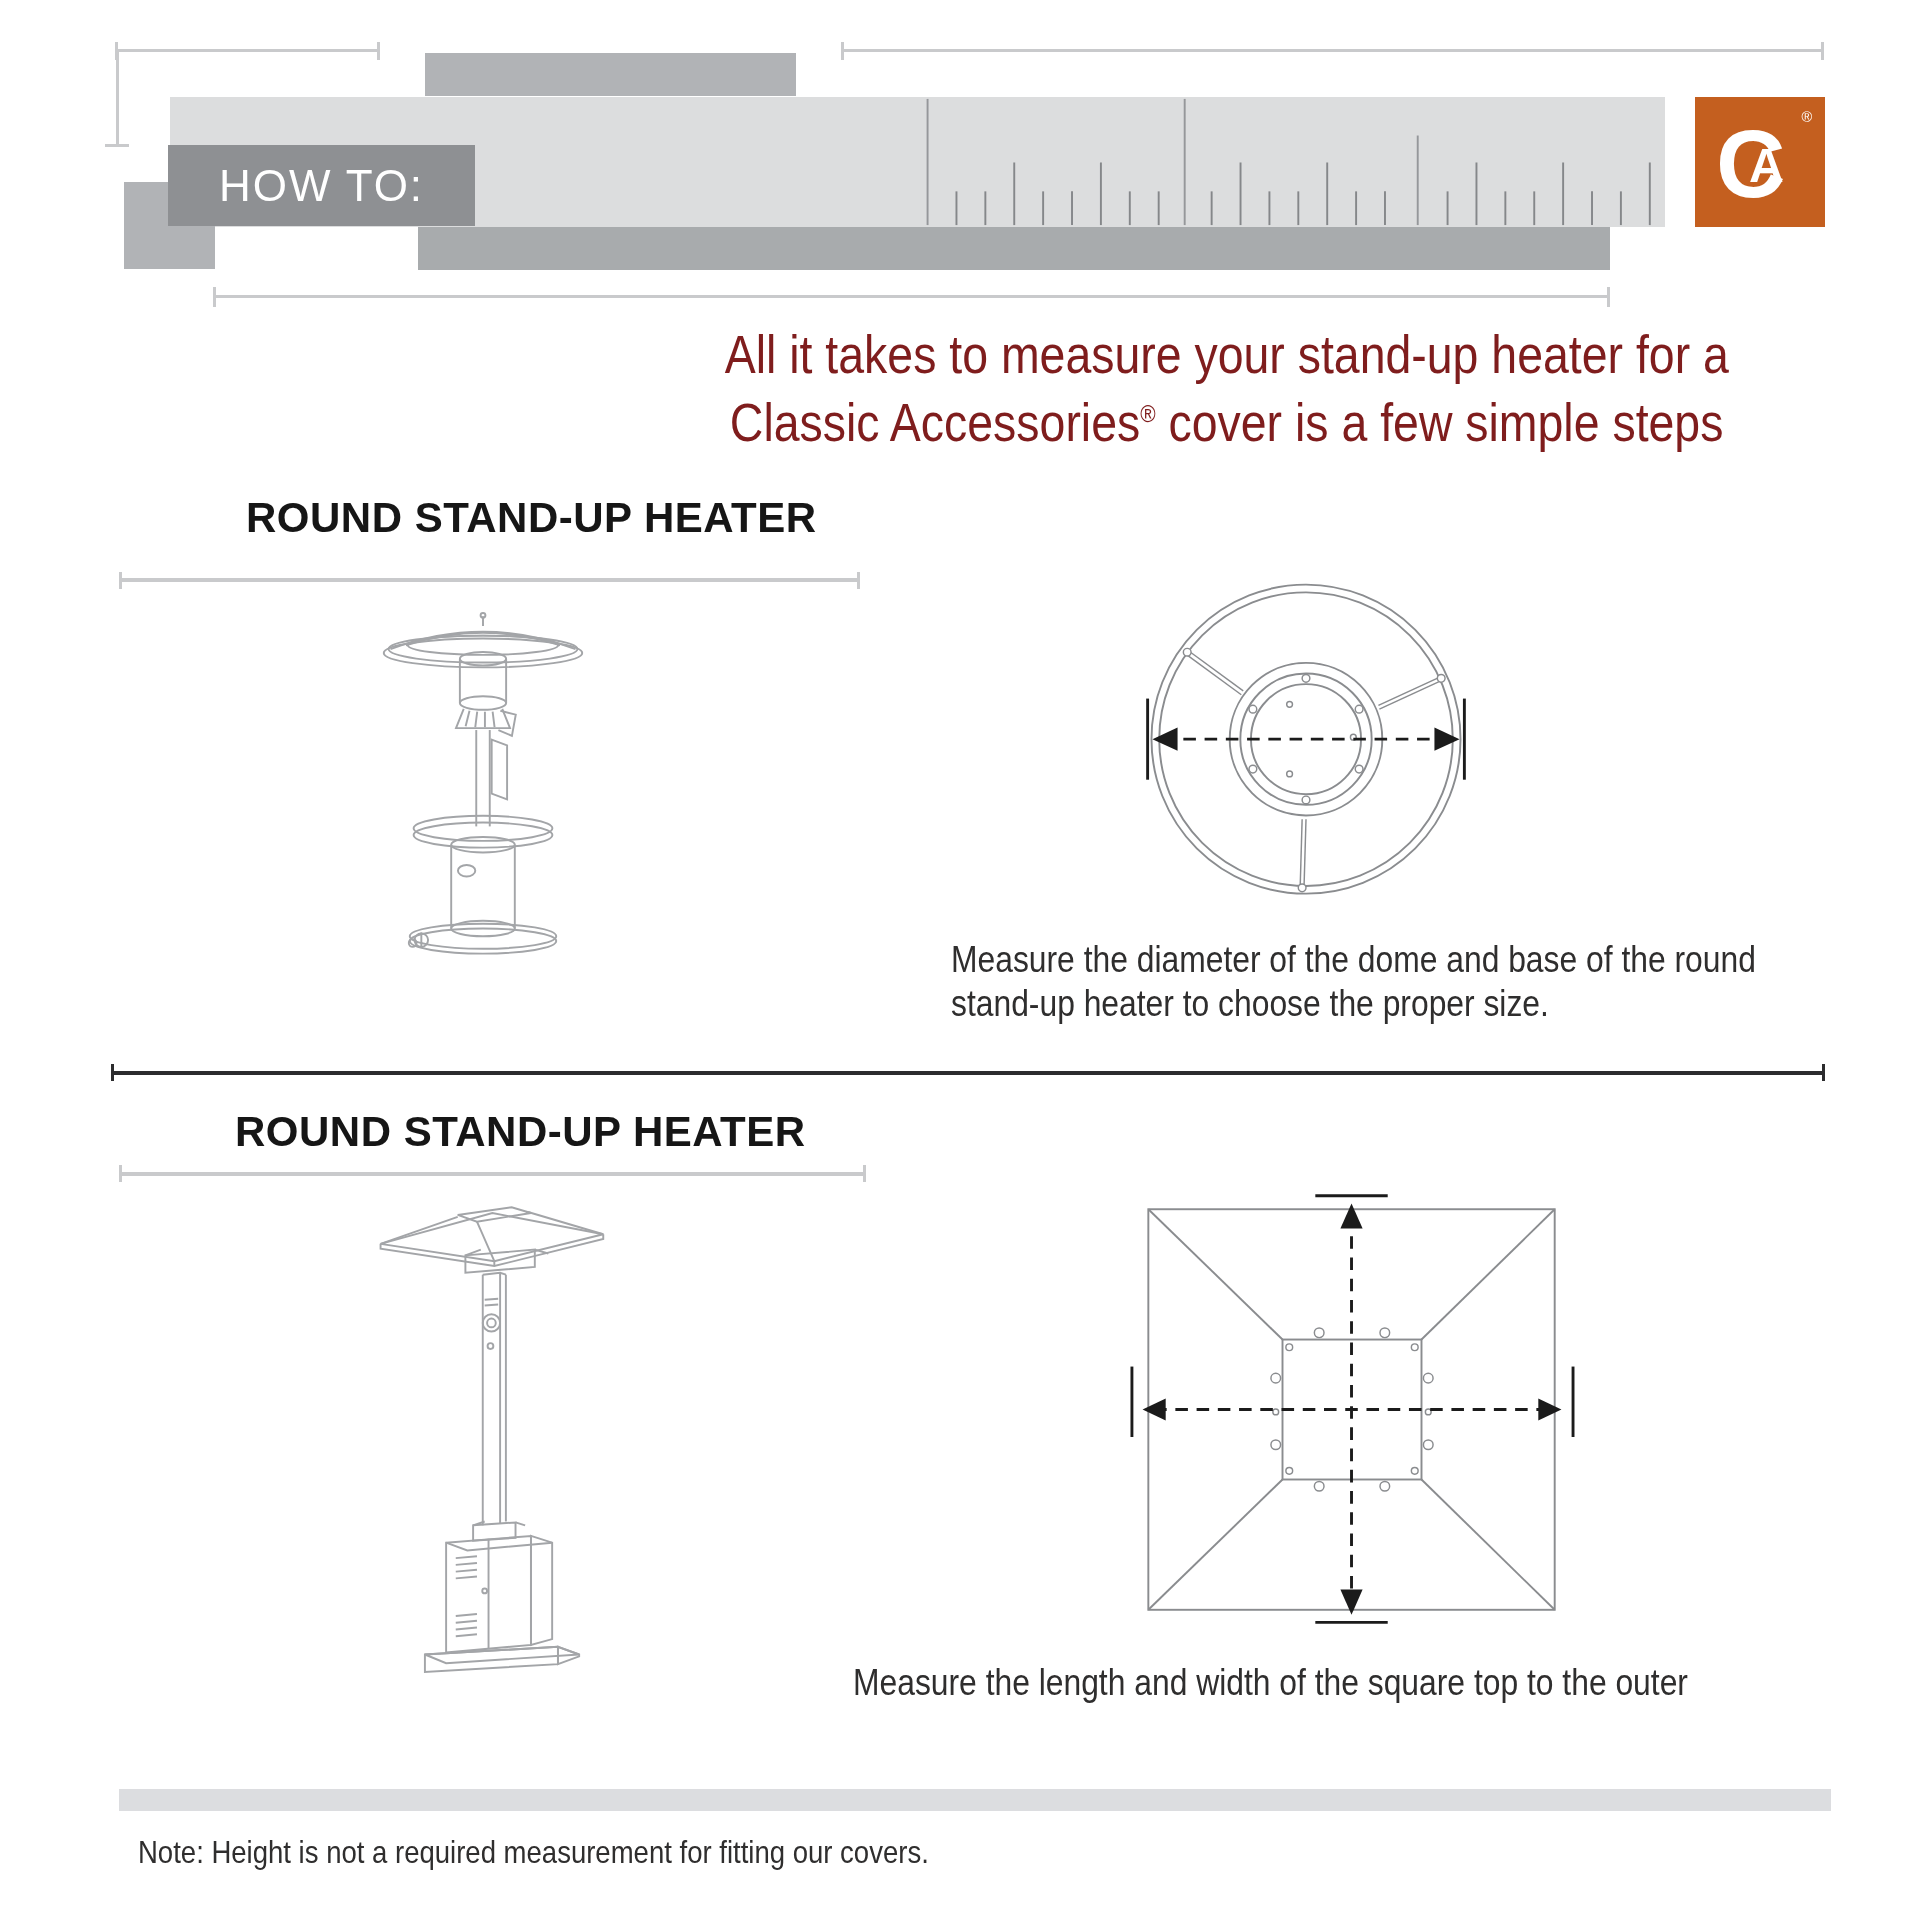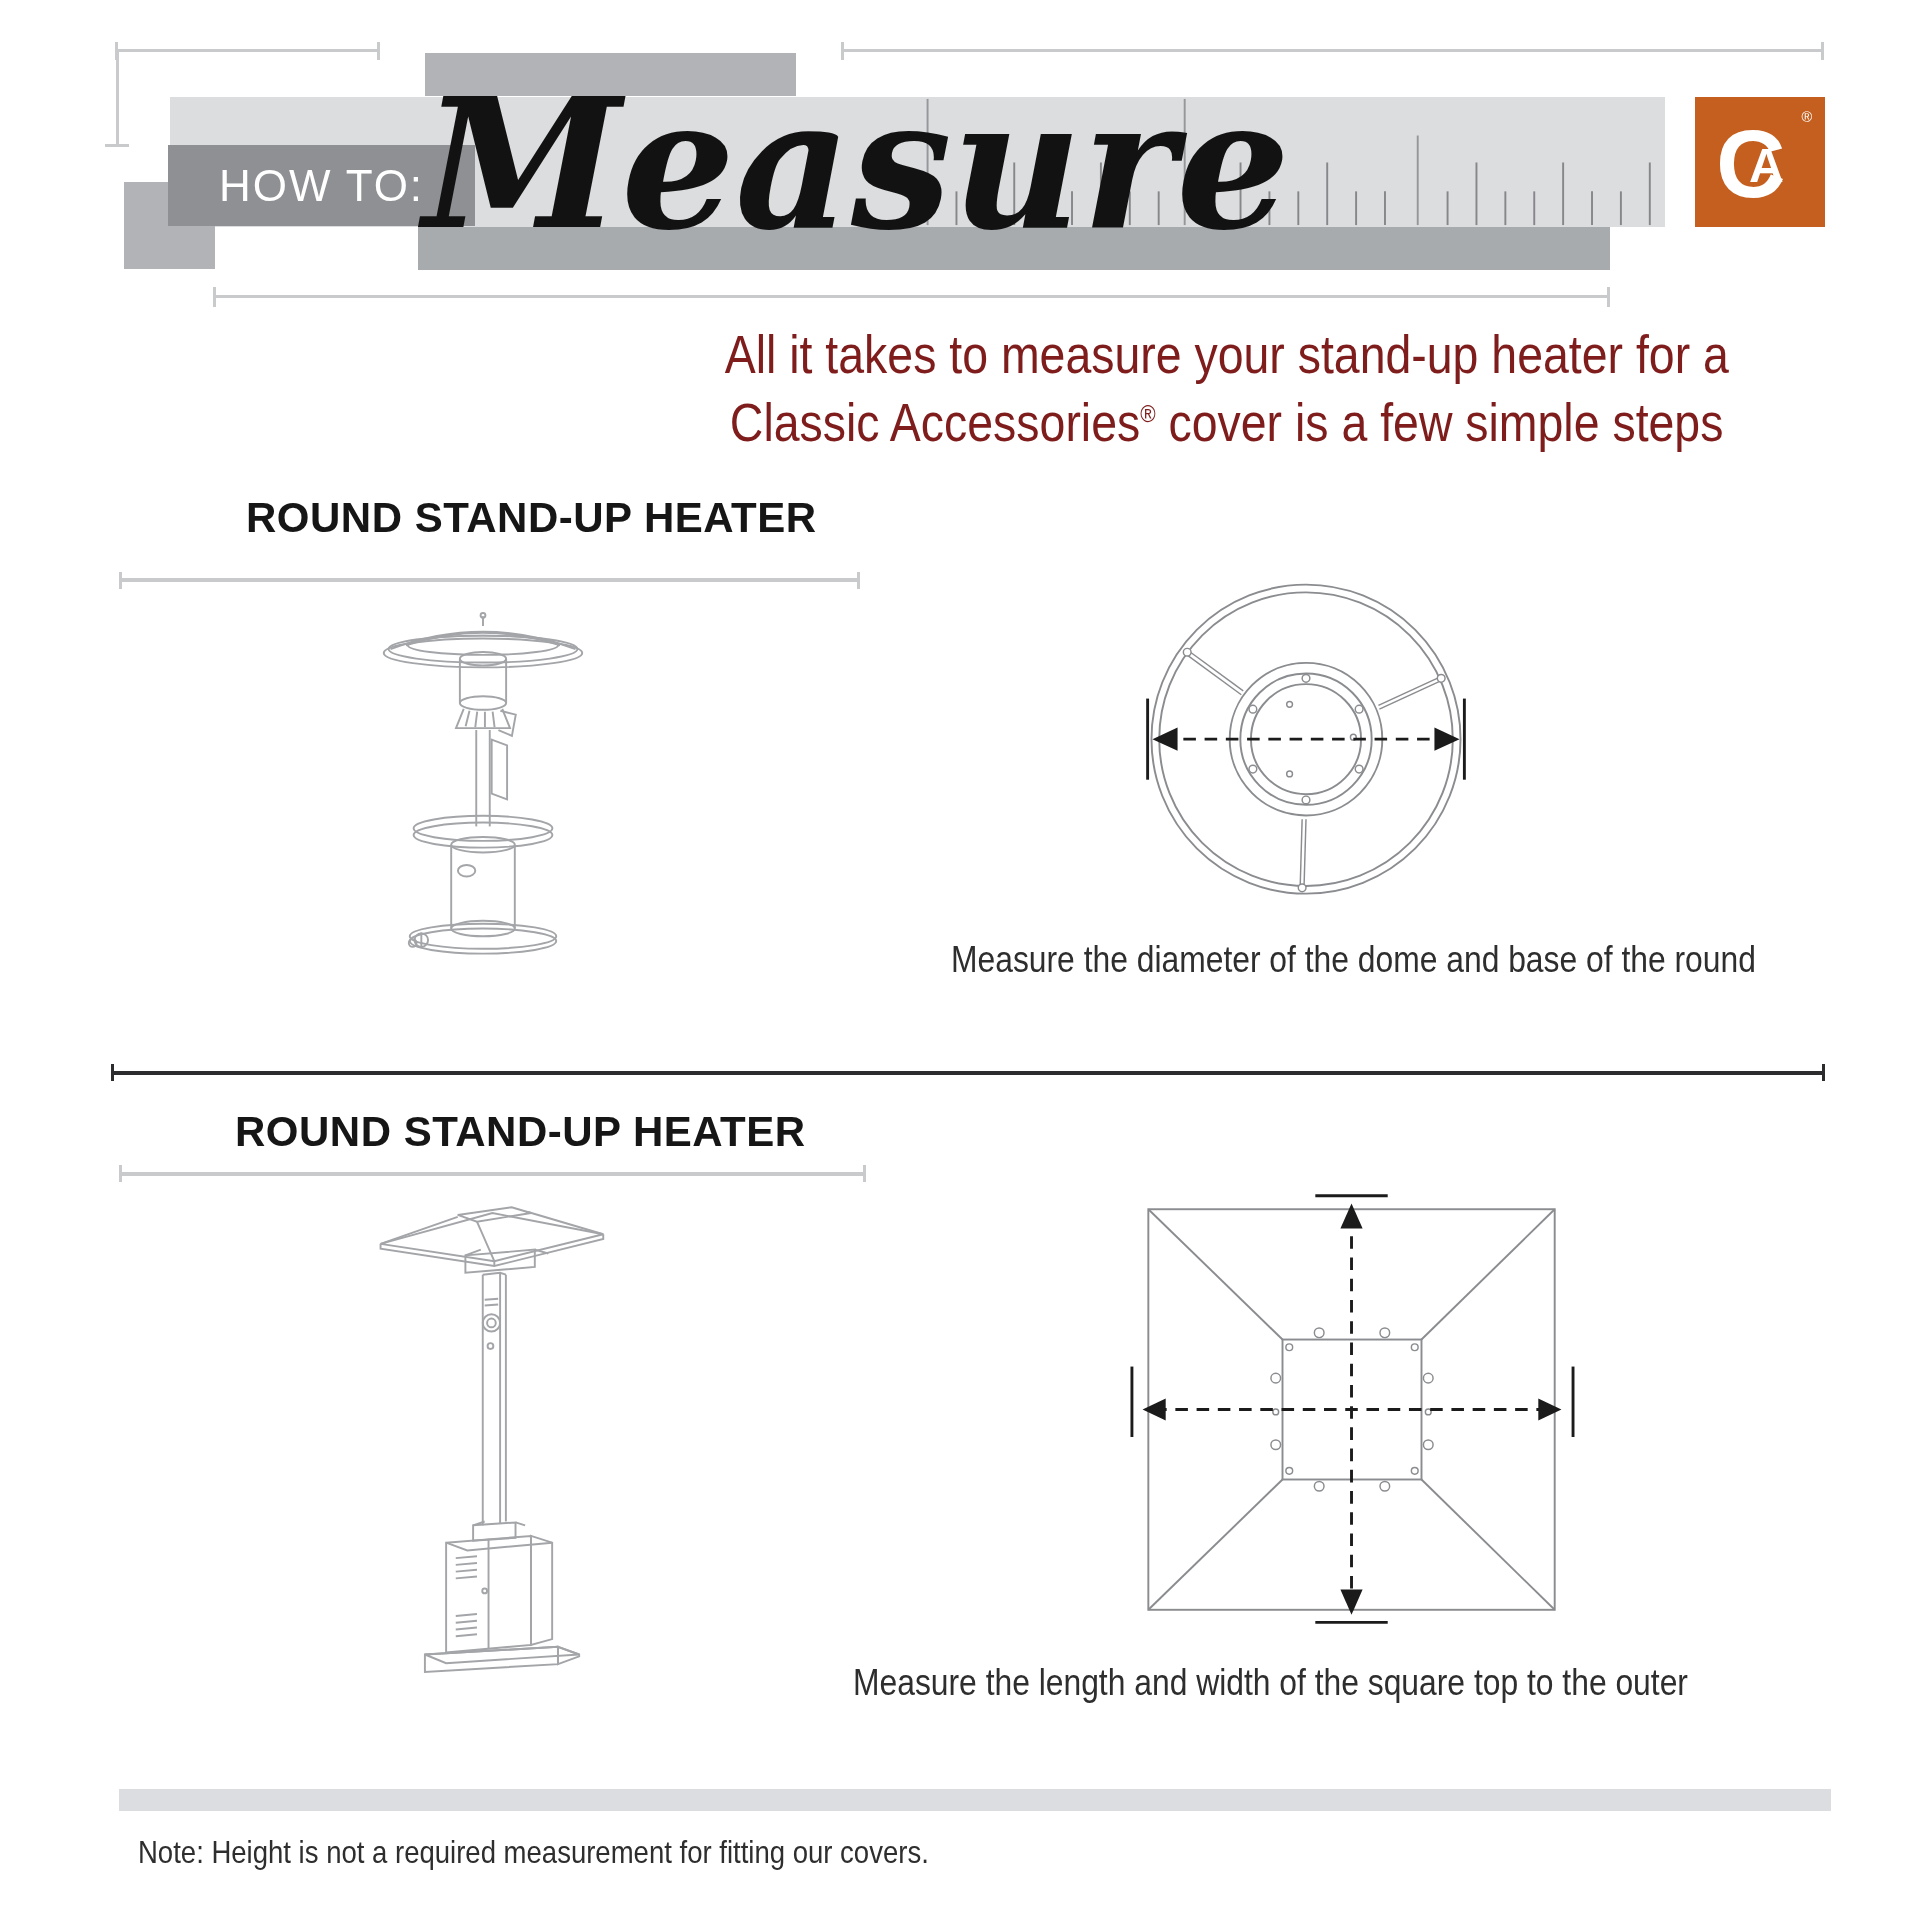--- a/index.html
+++ b/index.html
@@ -72,23 +72,20 @@
         <line x1="700" y1="98" x2="700" y2="133"></line>
           <line x1="730" y1="98" x2="730" y2="133"></line>
         <line x1="760" y1="68" x2="760" y2="133"></line>
       </g>
     </svg>
 
     <div class="abs" style="left:168px;top:145px;width:307px;height:81px;background:#8e9093;">
       <div class="kicker">HOW TO:</div>
     </div>
 
-    <div class="abs" style="left:423px;top:75px;">
-      <span class="script">Measure</span>
-    </div>
 
     <div class="abs" style="left:1695px;top:97px;width:130px;height:130px;background:#c45f1f;">
       <svg width="130" height="130" viewBox="0 0 135 135">
         <text x="58" y="104" font-family="Liberation Sans,sans-serif" font-size="100" font-weight="bold" text-anchor="middle" fill="#ffffff">C</text>
         <text x="74" y="88" font-family="Liberation Sans,sans-serif" font-size="50" font-weight="bold" text-anchor="middle" fill="#ffffff">A</text>
         <text x="116" y="26" font-family="Liberation Sans,sans-serif" font-size="15" text-anchor="middle" fill="#ffffff">®</text>
       </svg>
     </div>
 
     <div class="gline" style="left:214px;top:295px;width:1394px;height:2.9px;"></div>
@@ -177,20 +174,21 @@
       <line x1="26" y1="171" x2="324" y2="171" stroke-width="3" stroke-dasharray="13 9"></line>
       <line x1="11" y1="129" x2="11" y2="213" stroke-width="3"></line>
       <line x1="339" y1="129" x2="339" y2="213" stroke-width="3"></line>
     </g>
     <polygon points="16,171 42,159 42,183" fill="#1b1b1b"></polygon>
     <polygon points="334,171 308,159 308,183" fill="#1b1b1b"></polygon>
   </svg>
 
   <div class="abs cap" style="left:951px;top:938px;">
     <div><span class="cond">Measure the diameter of the dome and base of the round</span></div>
+    <div><span class="cond">stand-up heater to choose the proper size.</span></div>
   </div>
 
   <div class="dline" style="left:112px;top:1071px;width:1713px;height:3.9px;"></div>
   <div class="dline" style="left:111px;top:1064px;width:2.9px;height:17.4px;"></div>
   <div class="dline" style="left:1822px;top:1064px;width:2.9px;height:17.4px;"></div>
 
   <div class="abs h2" style="left:235px;top:1108px;">ROUND STAND-UP HEATER</div>
   <div class="gline" style="left:120px;top:1172px;width:745px;height:3.9px;"></div>
   <div class="gline" style="left:119px;top:1165px;width:2.9px;height:17.4px;"></div>
   <div class="gline" style="left:863px;top:1165px;width:2.9px;height:17.4px;"></div>

